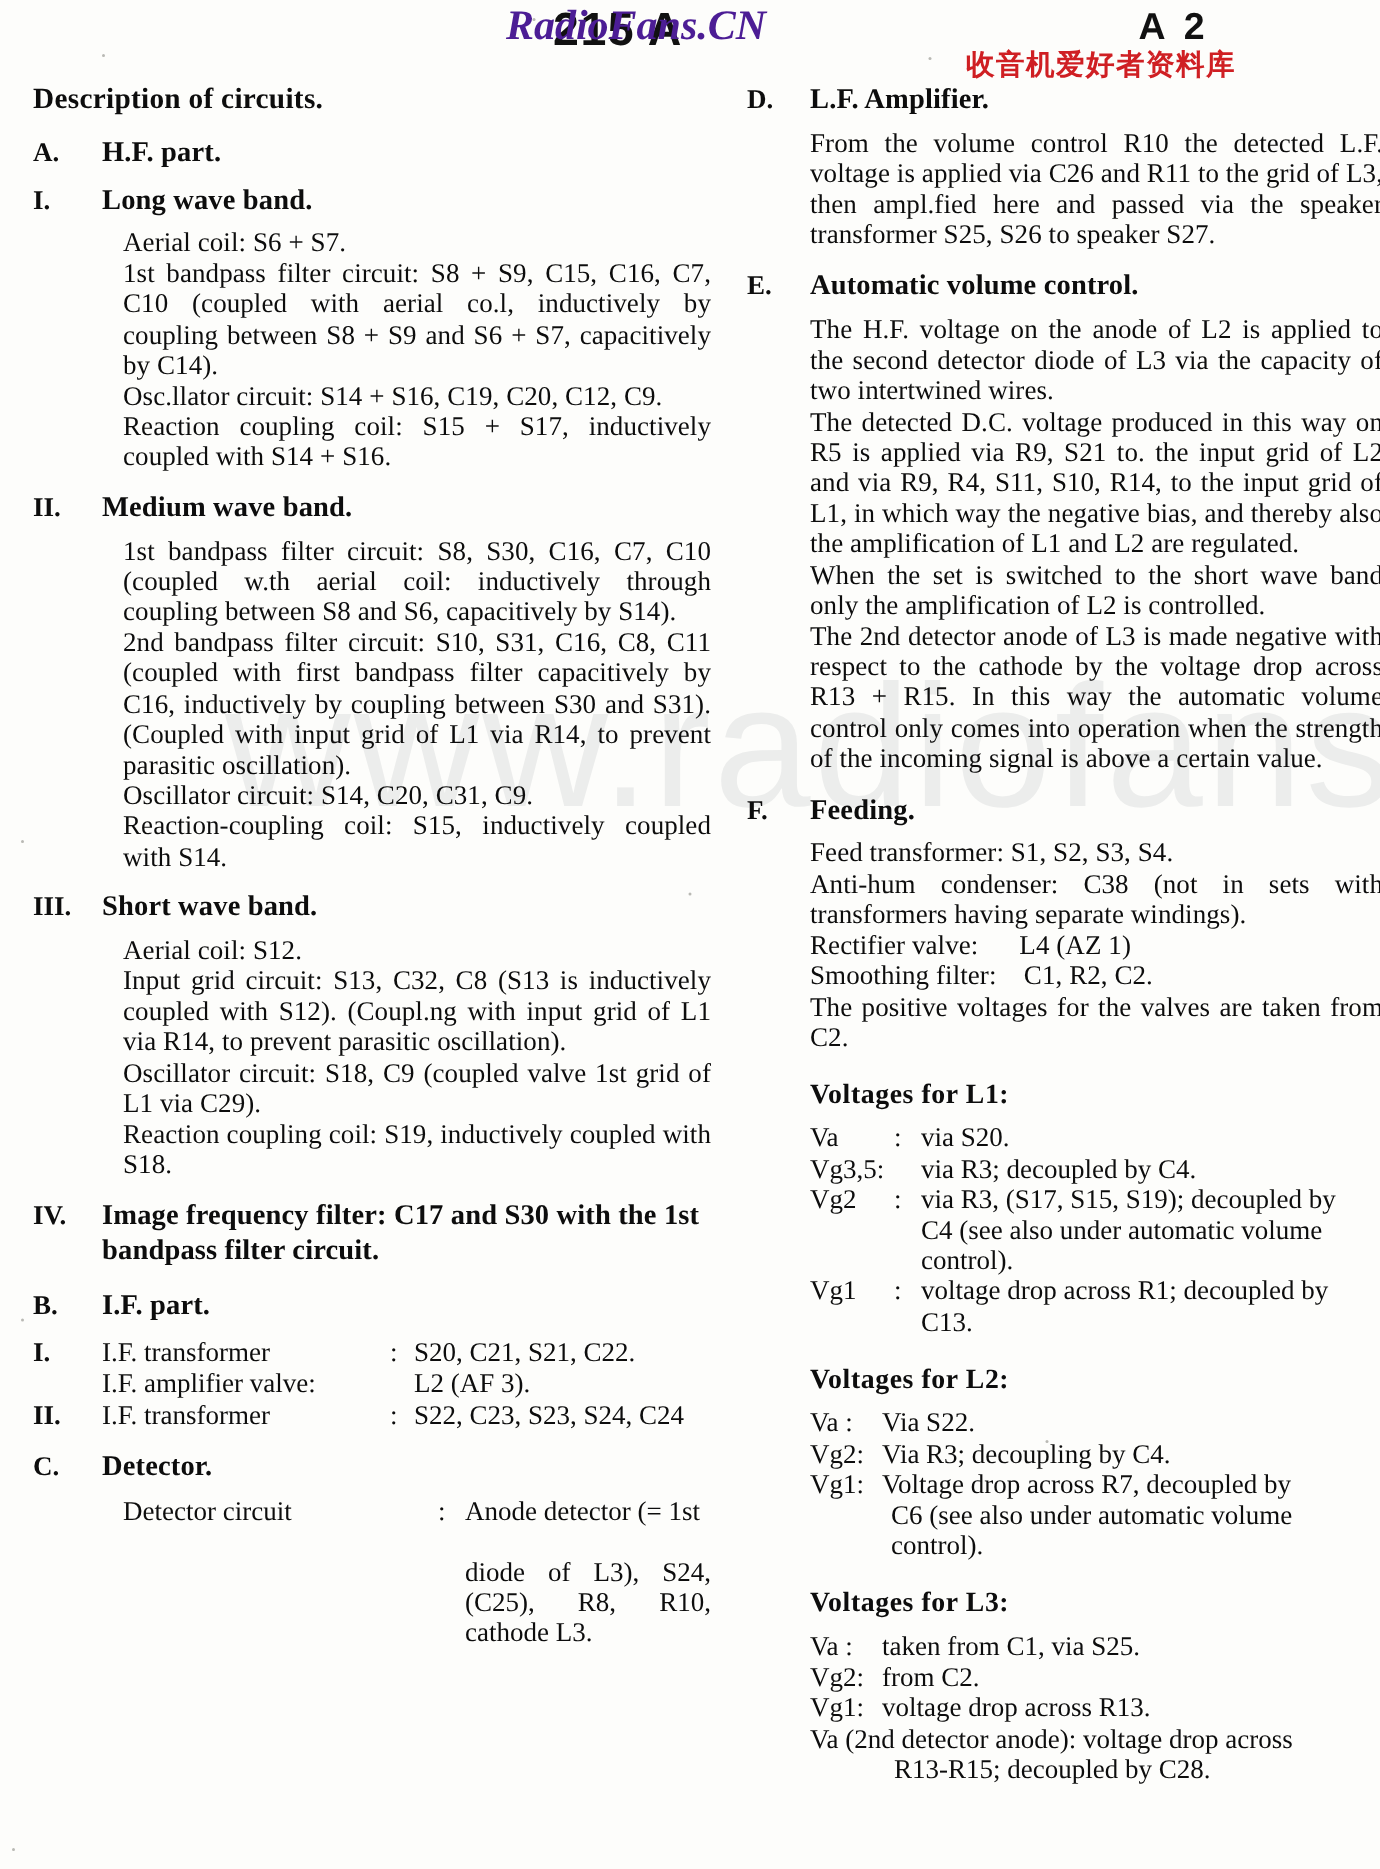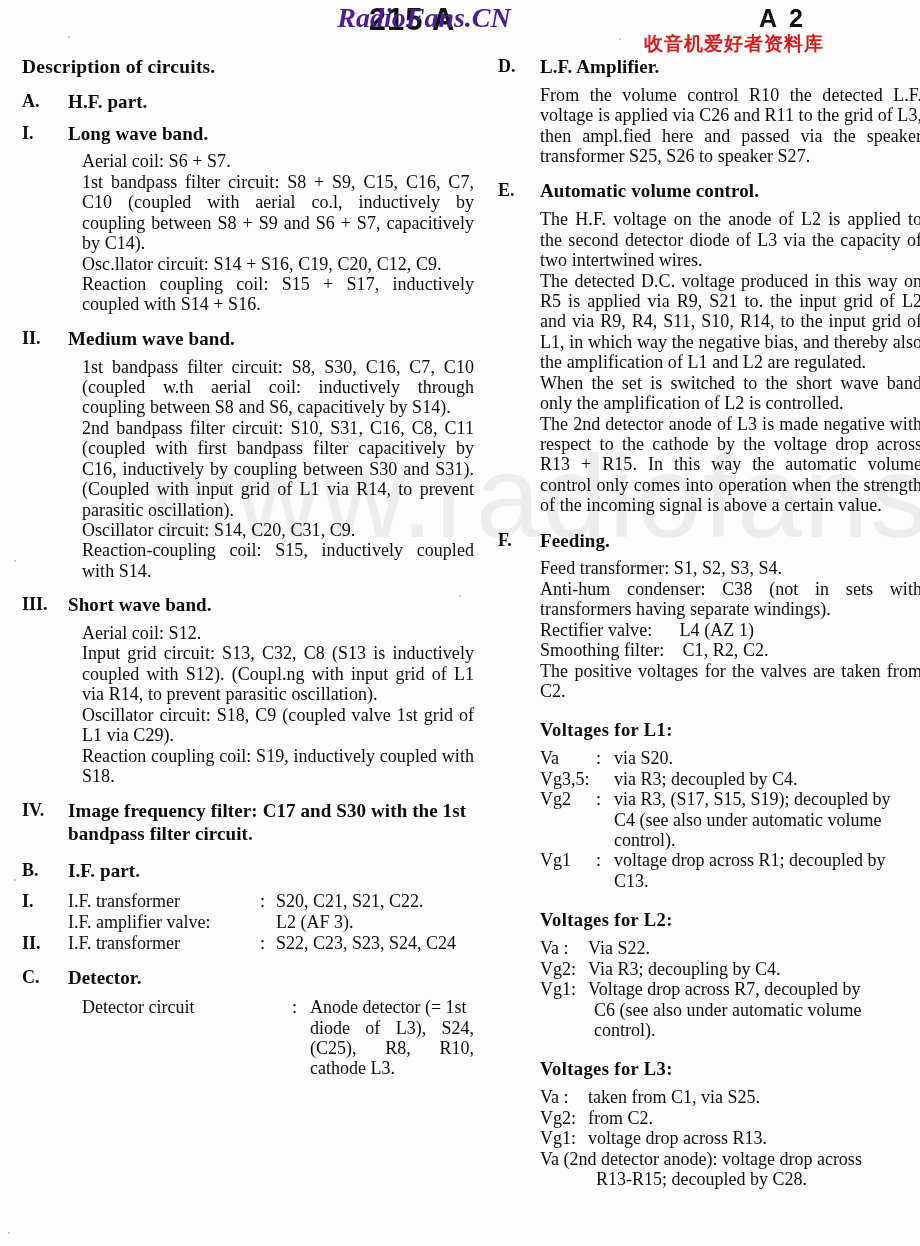--- a/index.html
+++ b/index.html
@@ -183,21 +183,21 @@
   
   .detrow {
     display: flex;
     align-items: flex-end;
     font-size: 18px;
     line-height: 1.135;
   }
   .detname { flex: 0 0 210px; }
   .detcolon { flex: 0 0 18px; }
   .detval { flex: 1 1 auto; text-align: justify; }
-  .detcont { margin-left: 288px; font-size: 18px; line-height: 1.135; text-align: justify; }
+  .detcont { margin-left: 288px; font-size: 18px; line-height: 1.135; text-align: justify; margin-top: 20px; }
 
   
   .speck {
     position: absolute;
     background: #b9b9b4;
     border-radius: 50%;
     z-index: 1;
     pointer-events: none;
   }
 </style>

